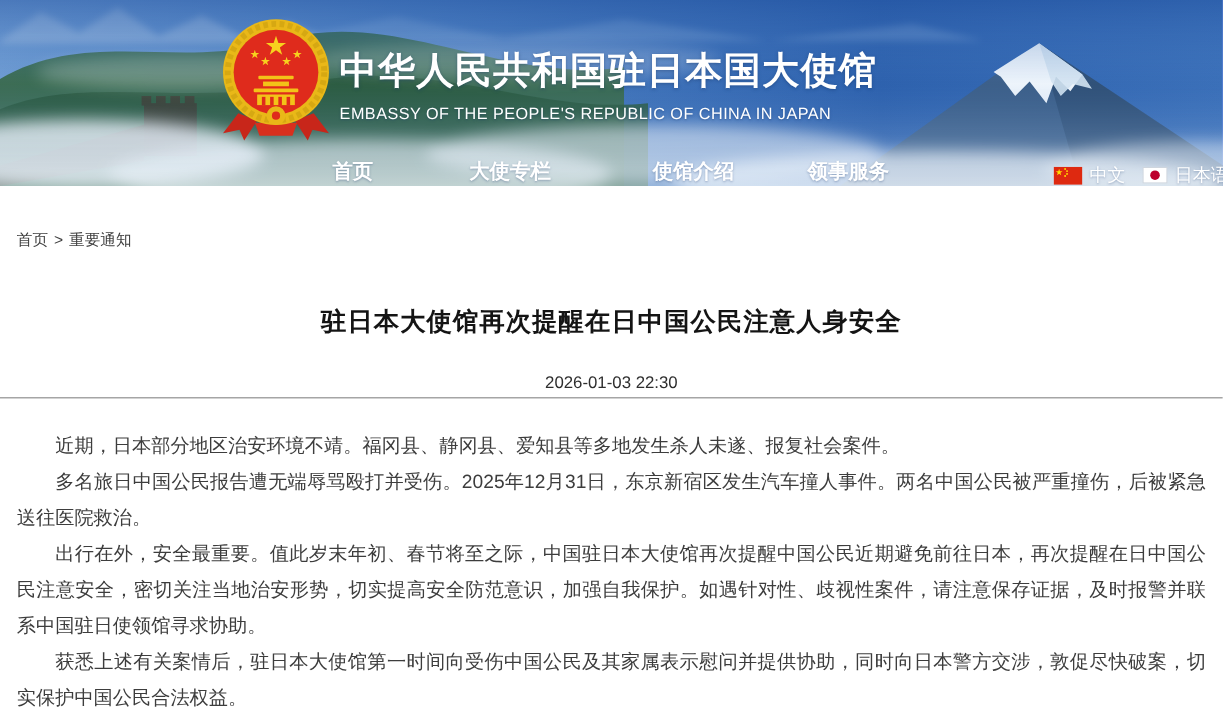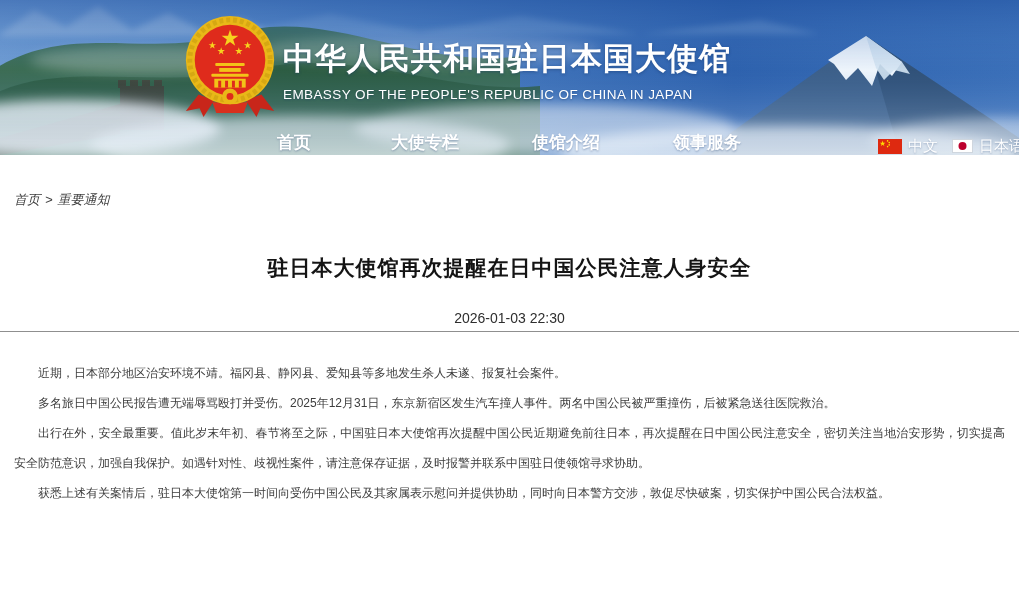--- a/index.html
+++ b/index.html
@@ -19,43 +19,43 @@
     text-shadow:0 1px 3px rgba(20,50,100,.45);
   }
   .title-en {
     font-size:13.5px; font-weight:normal; letter-spacing:.4px; margin-top:7px; white-space:nowrap;
     text-shadow:0 1px 2px rgba(20,50,100,.4);
   }
   .main-nav a {
     position:absolute; top:131px; color:#ffffff; font-size:17px; font-weight:bold;
     text-decoration:none; white-space:nowrap; text-shadow:0 1px 2px rgba(20,50,100,.35); cursor:pointer;
   }
-  .nav-0 { left:277px; } .nav-1 { left:391px; } .nav-2 { left:532px; } .nav-3 { left:673px; }
+  .nav-0 { left:277px; } .nav-1 { left:391px; } .nav-2 { left:544px; } .nav-3 { left:673px; }
   .lang-switch {
     position:absolute; left:878px; top:137px; height:18px;
     display:flex; align-items:center; gap:6px; color:#ffffff; font-size:15px;
   }
   .lang-switch a { color:#ffffff; text-decoration:none; cursor:pointer; white-space:nowrap;
     text-shadow:0 1px 2px rgba(20,50,100,.35); }
   .flag { display:inline-block; line-height:0; cursor:pointer; }
   .jp-gap { margin-left:8px; }
   
-  .breadcrumb { margin:36px 0 0 14px; font-size:13px; color:#3f3f3f;font-style:italic; }
+  .breadcrumb { margin:36px 0 0 14px; font-size:13px; color:#3f3f3f; }
   .breadcrumb a { color:#3f3f3f; text-decoration:none; cursor:pointer; }
   .breadcrumb .sep { margin:0 5px; }
   
   .article-title {
     margin-top:45px; text-align:center;
     font-size:21px; font-weight:bold; color:#141414; letter-spacing:1px;
   }
   .article-date { margin-top:28px; text-align:center; font-size:14px; color:#2e2e2e; }
   .divider { border:none; border-top:1px solid #8f8f8f; margin:5px 0 0 0; width:100%; }
   .article-body { margin-top:26px; padding:0 14px; }
   .article-body p {
-    font-size:12px; line-height:30px; color:#3d3d3d;
+    font-size:16px; line-height:30px; color:#3d3d3d;
     text-indent:2em; text-align:justify;
   }
 </style>
 </head>
 <body>
 
 <header class="site-header">
   <svg class="header-bg" viewBox="0 0 1019 155" preserveAspectRatio="none" aria-hidden="true">
     <defs>
       <linearGradient id="sky" x1="0" y1="0" x2="1" y2="0">

